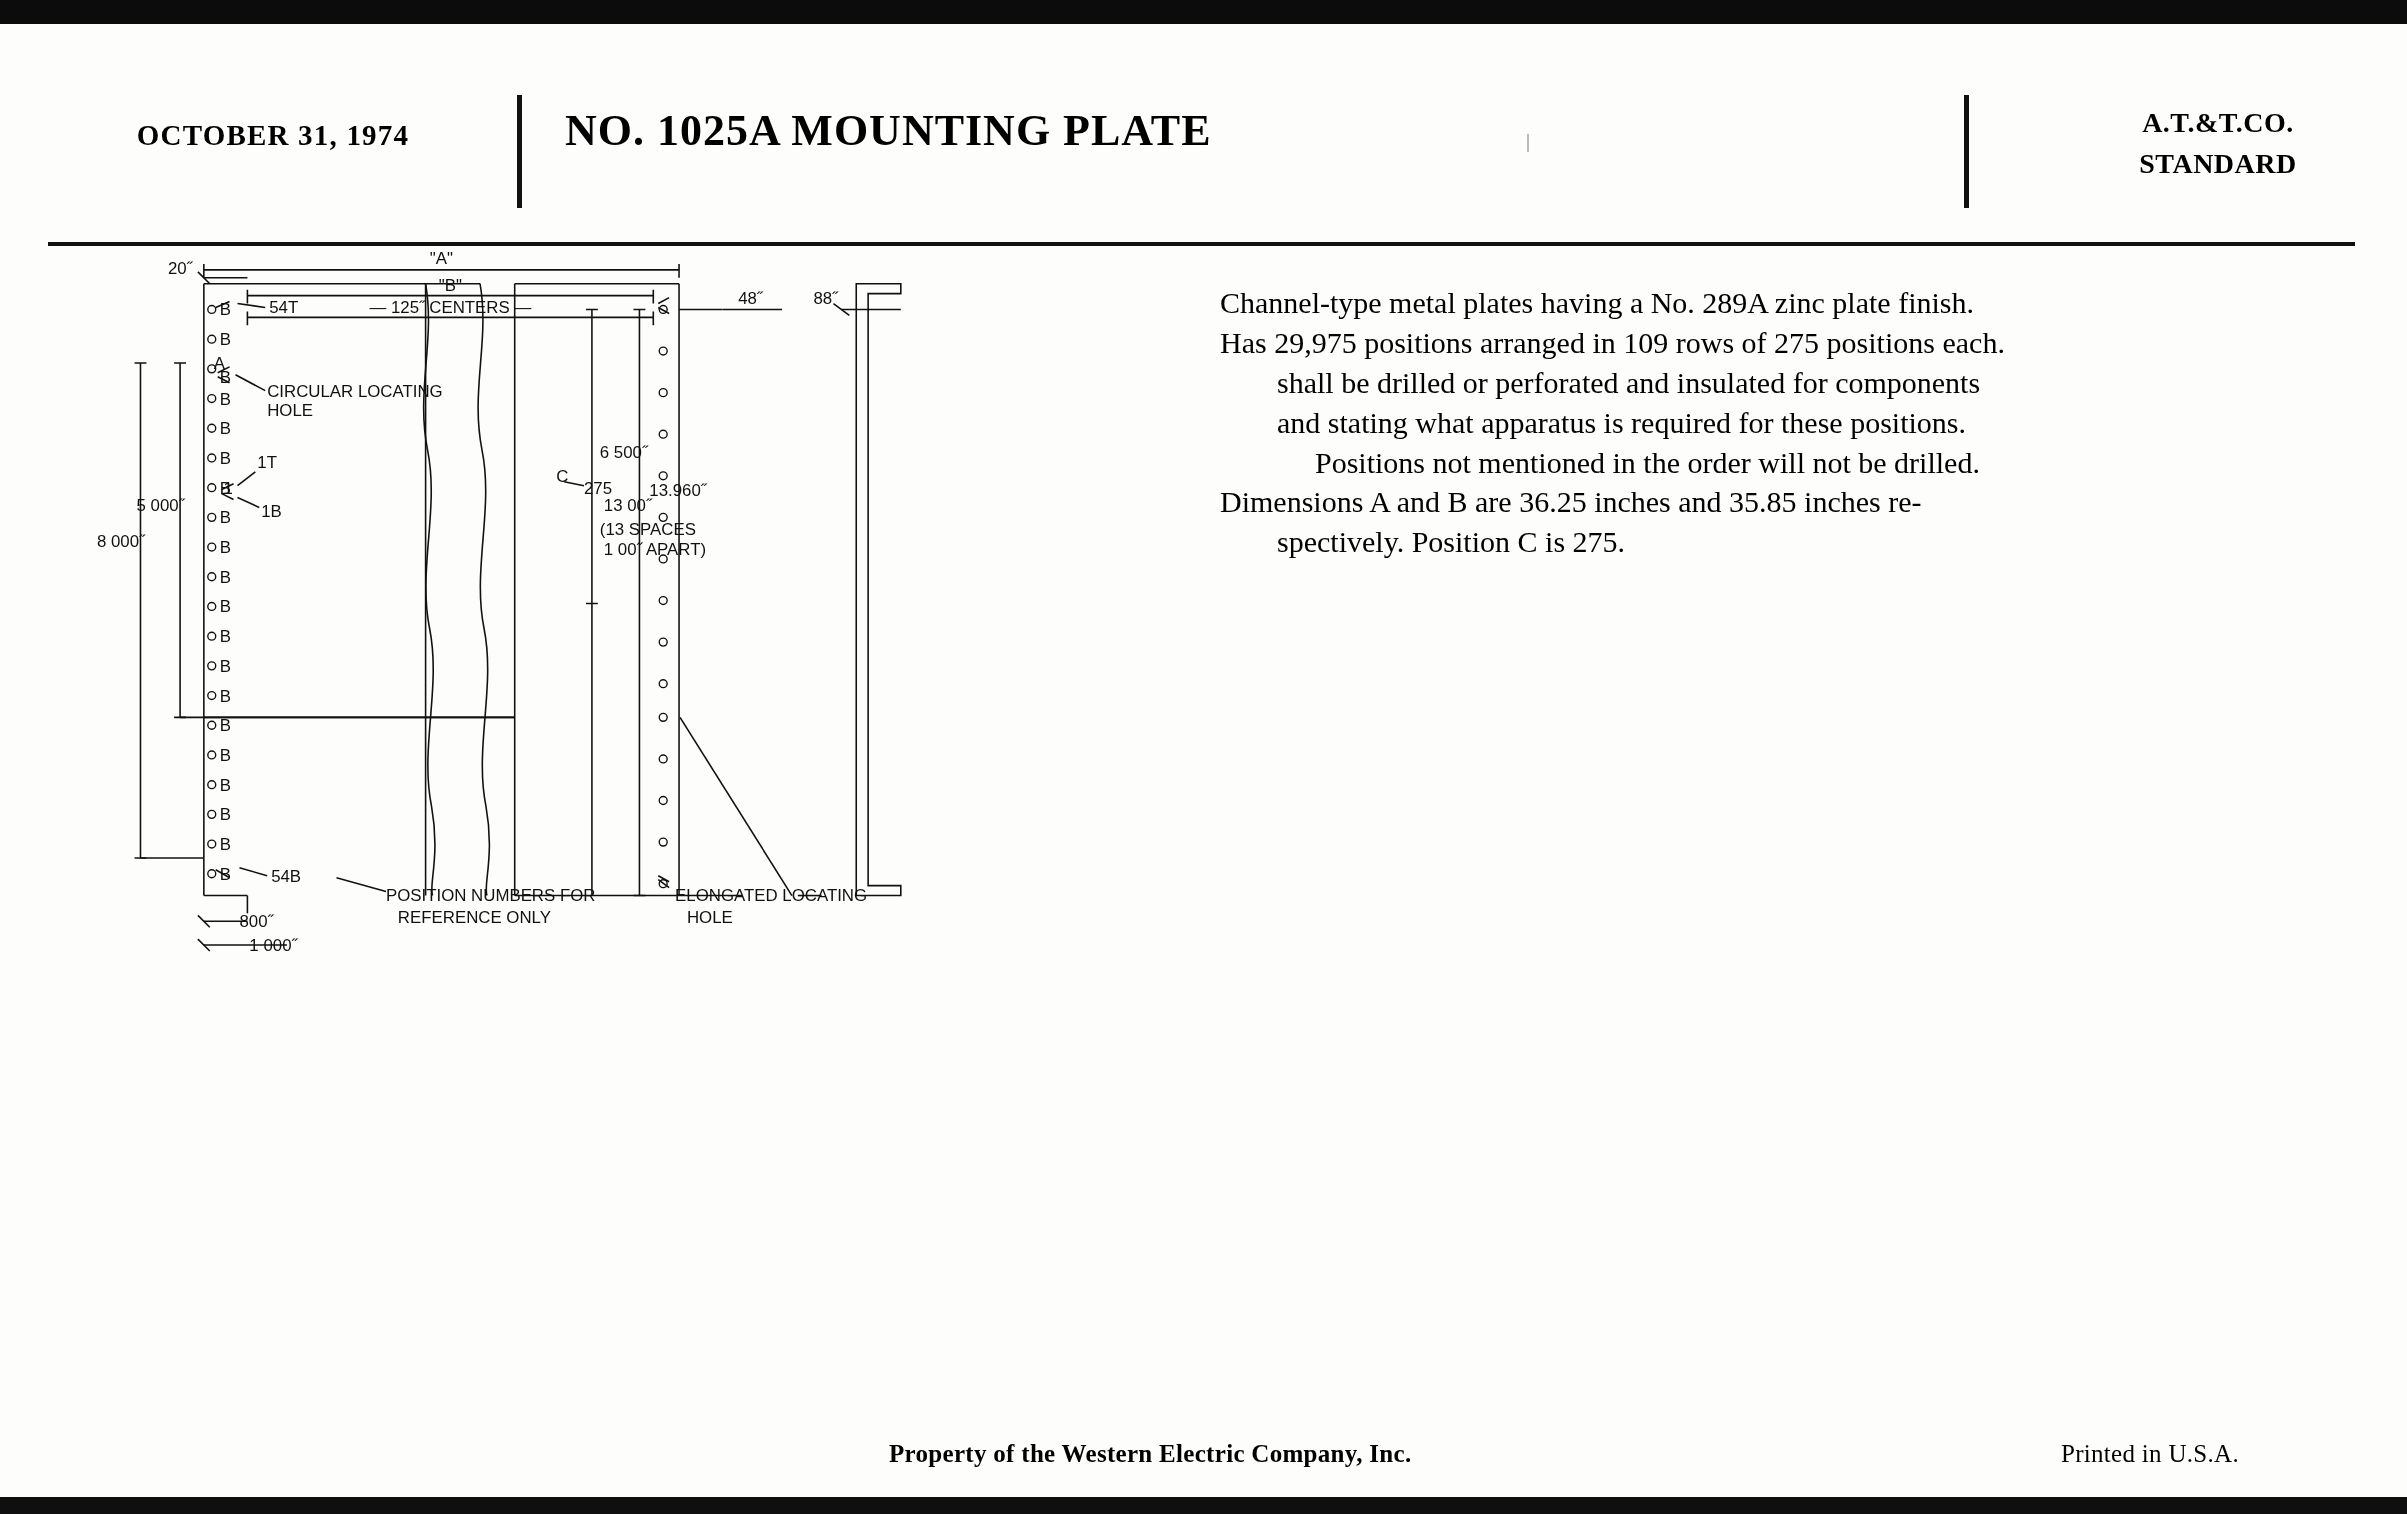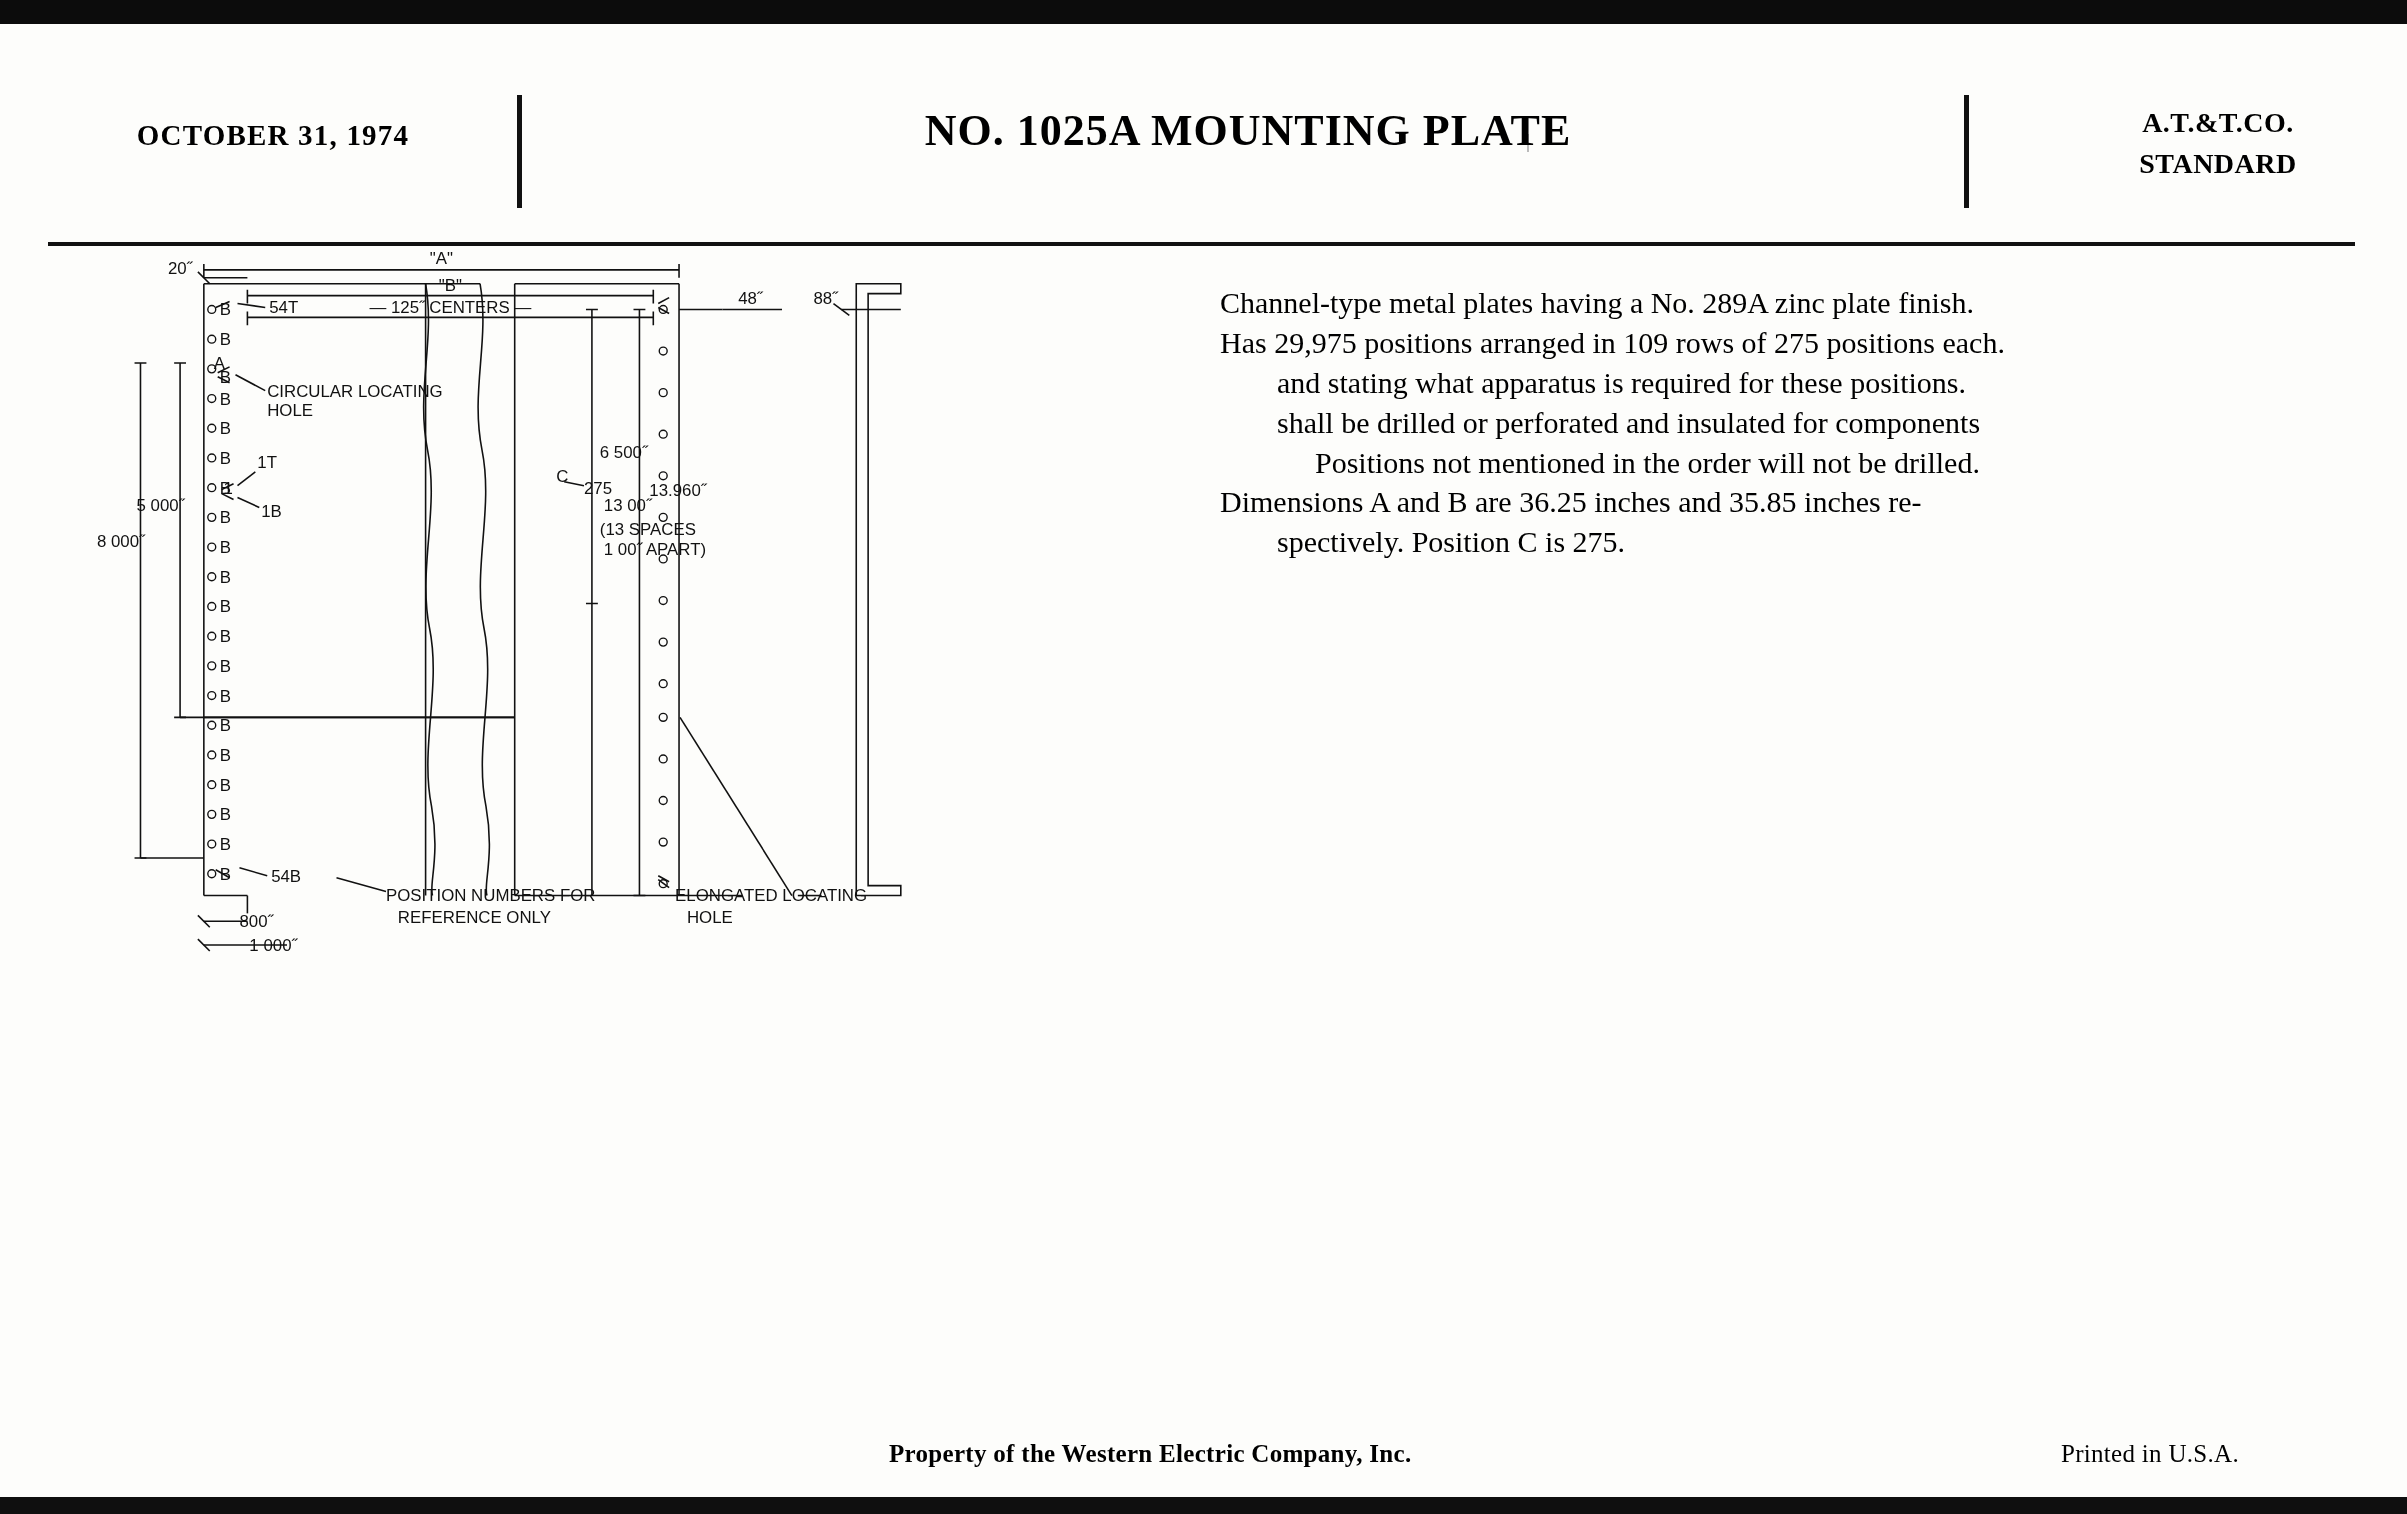--- a/index.html
+++ b/index.html
@@ -51,21 +51,20 @@
     text-align: center;
     font-size: 29px;
     font-weight: bold;
     letter-spacing: 1.2px;
   }
   .header-title {
     position: absolute;
     left: 515px;
     top: 22px;
     width: 1366px;
-    text-align: center;
     font-size: 44px;
     font-weight: bold;
     letter-spacing: 1px;
   }
   .header-rule-left {
     position: absolute;
     left: 467px;
     top: 12px;
     width: 5px;
     height: 113px;
@@ -172,22 +171,22 @@
     <div class="header-owner">
       <div>A.T.&amp;T.CO.</div>
       <div>STANDARD</div>
     </div>
   </div>
   <div class="header-divider"></div>
 
   <div class="desc">
     <p class="ind1">Channel-type metal plates having a No. 289A zinc plate finish.</p>
     <p class="ind1">Has 29,975 positions arranged in 109 rows of 275 positions each.</p>
+    <p class="hang">shall be drilled or perforated and insulated for components</p>
     <p class="hang">and stating what apparatus is required for these positions.</p>
-    <p class="hang">shall be drilled or perforated and insulated for components</p>
     <p class="hang2">Positions not mentioned in the order will not be drilled.</p>
     <p class="ind1">Dimensions A and B are 36.25 inches and 35.85 inches re-</p>
     <p class="hang">spectively. Position C is 275.</p>
   </div>
 
   <div class="drawing">
     <svg width="1089" height="802" viewBox="0 0 1100 810">
       <g stroke="#111" fill="none" stroke-width="1.6">
 
         <path d="M 116 32 L 116 650"></path>

